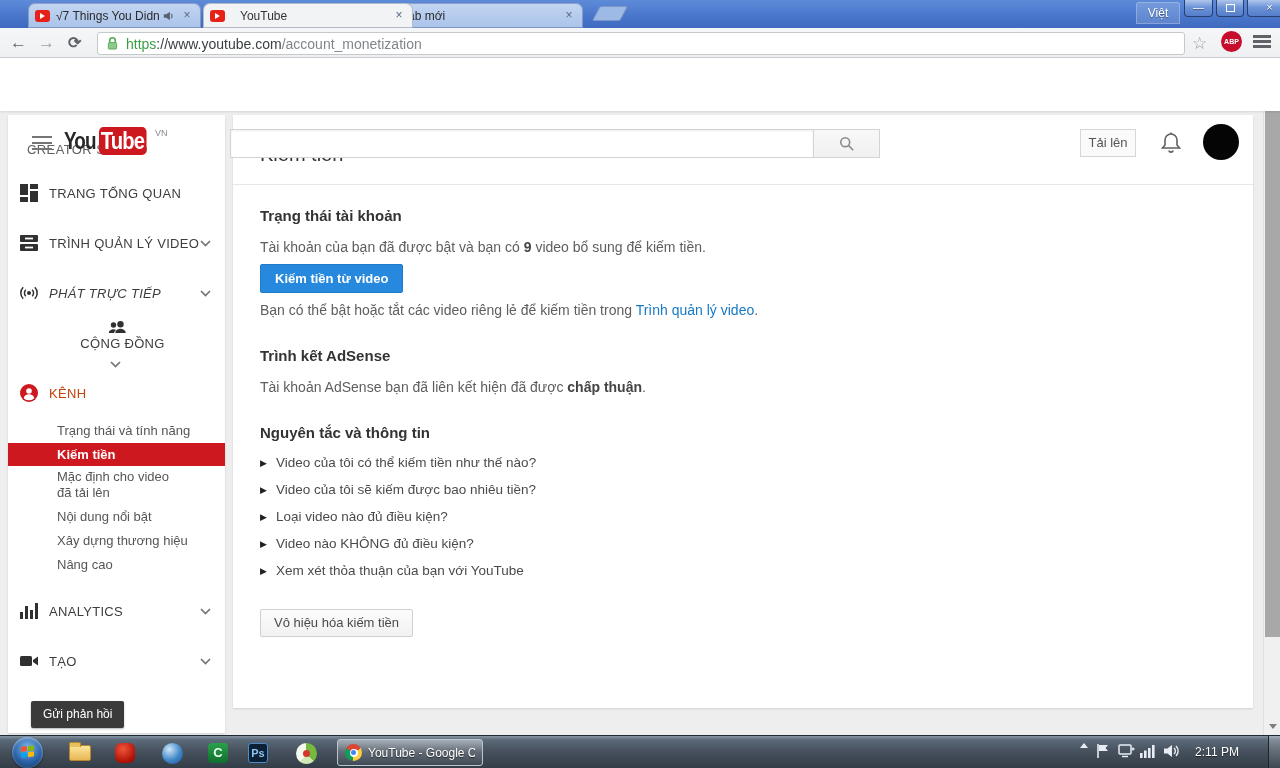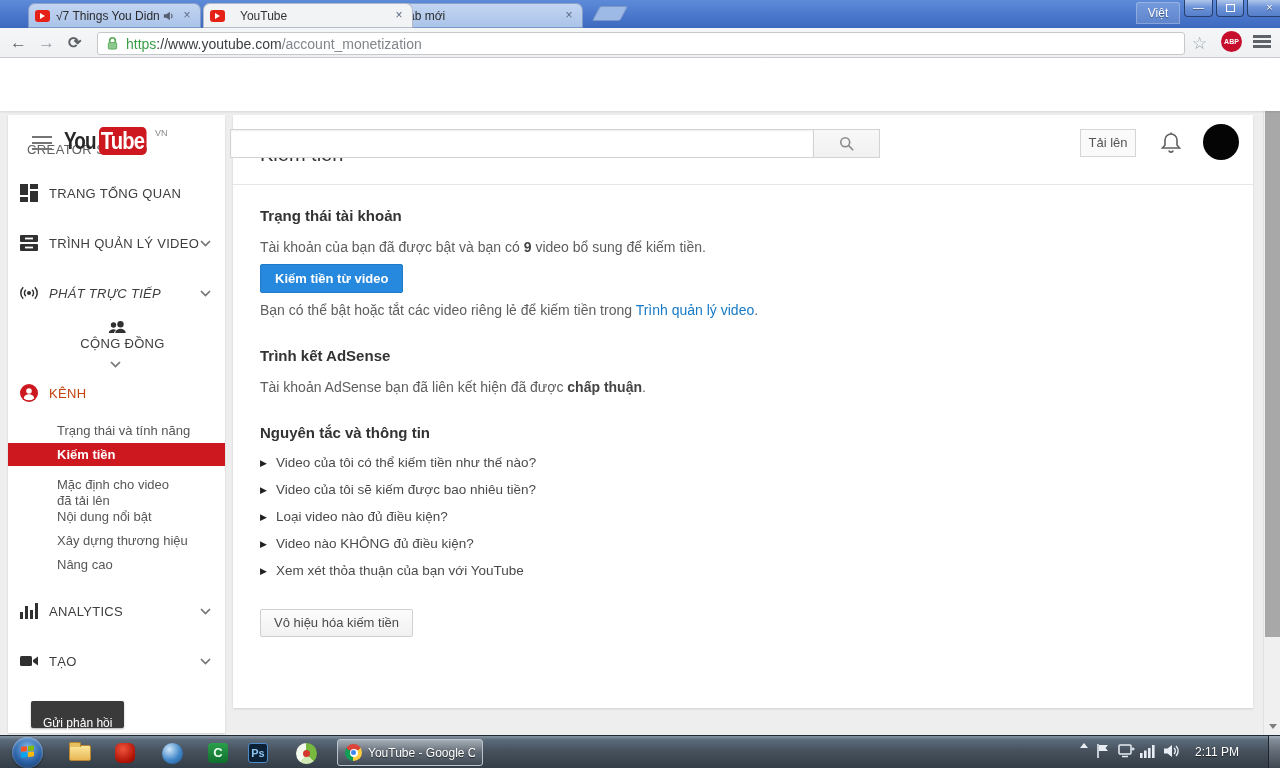--- a/index.html
+++ b/index.html
@@ -76,21 +76,21 @@
   .sb-header { position:absolute; left:19px; top:27px; font-size:13px; color:#616161; letter-spacing:.4px; }
   .sb-row { position:absolute; left:0; right:0; height:50px; display:flex; align-items:center; padding-left:12px; cursor:pointer; }
   .sb-row .sb-icon { width:18px; height:18px; margin-right:11px; flex:0 0 auto; }
   .sb-label { font-size:13px; font-weight:500; color:#3d3d3d; letter-spacing:.3px; flex:1; }
   .sb-chevron { margin-right:14px; flex:0 0 auto; }
   .sb-row.channel .sb-label { color:#c2410c; }
   .sb-sub { position:absolute; left:0; right:0; display:flex; align-items:center; padding-left:49px;
     font-size:13px; color:#565656; cursor:pointer; }
   .sb-sub.active { background:#cc181e; color:#fff; font-weight:bold; }
   .sb-sub.wrap { line-height:16px; padding-right:40px; }
-  .feedback-btn { position:absolute; left:23px; top:586px; height:27px; padding:9px 12px; background:#3a3a3a;
+  .feedback-btn { position:absolute; left:23px; top:586px; height:27px; padding:0 12px; background:#3a3a3a;
     color:#fff; font-size:12px; line-height:27px; border-radius:2px; box-shadow:0 1px 2px rgba(0,0,0,.3); }
 
   .main-card { position:absolute; left:233px; top:115px; width:1020px; height:593px; background:#fff;
     box-shadow:0 1px 2px rgba(0,0,0,.12); }
   .page-title { position:absolute; left:27px; top:28px; font-size:20px; font-weight:500; color:#333; }
   .card-divider { position:absolute; left:0; top:69px; width:100%; border-top:1px solid #e7e7e7; }
   .sec-heading { position:absolute; left:27px; font-size:15px; font-weight:bold; color:#333; }
   .sec-text { position:absolute; left:27px; font-size:14px; color:#5e5e5e; }
   .sec-text b { color:#444; }
   .link { color:#167ac6; cursor:pointer; }
@@ -292,21 +292,21 @@
       </svg>
       <span class="sb-label">KÊNH</span>
     </div>
 
     <div class="sb-sub" style="top:303px; height:24px;">
       <span>Trạng thái và tính năng</span>
     </div>
     <div class="sb-sub active" style="top:328px; height:23px;">
       <span>Kiếm tiền</span>
     </div>
-    <div class="sb-sub wrap" style="top:360px; height:36px;">
+    <div class="sb-sub wrap" style="top:352px; height:36px;">
       <span>Mặc định cho video đã tải lên</span>
     </div>
     <div class="sb-sub" style="top:389px; height:24px;">
       <span>Nội dung nổi bật</span>
     </div>
     <div class="sb-sub" style="top:413px; height:24px;">
       <span>Xây dựng thương hiệu</span>
     </div>
     <div class="sb-sub" style="top:437px; height:24px;">
       <span>Nâng cao</span>

